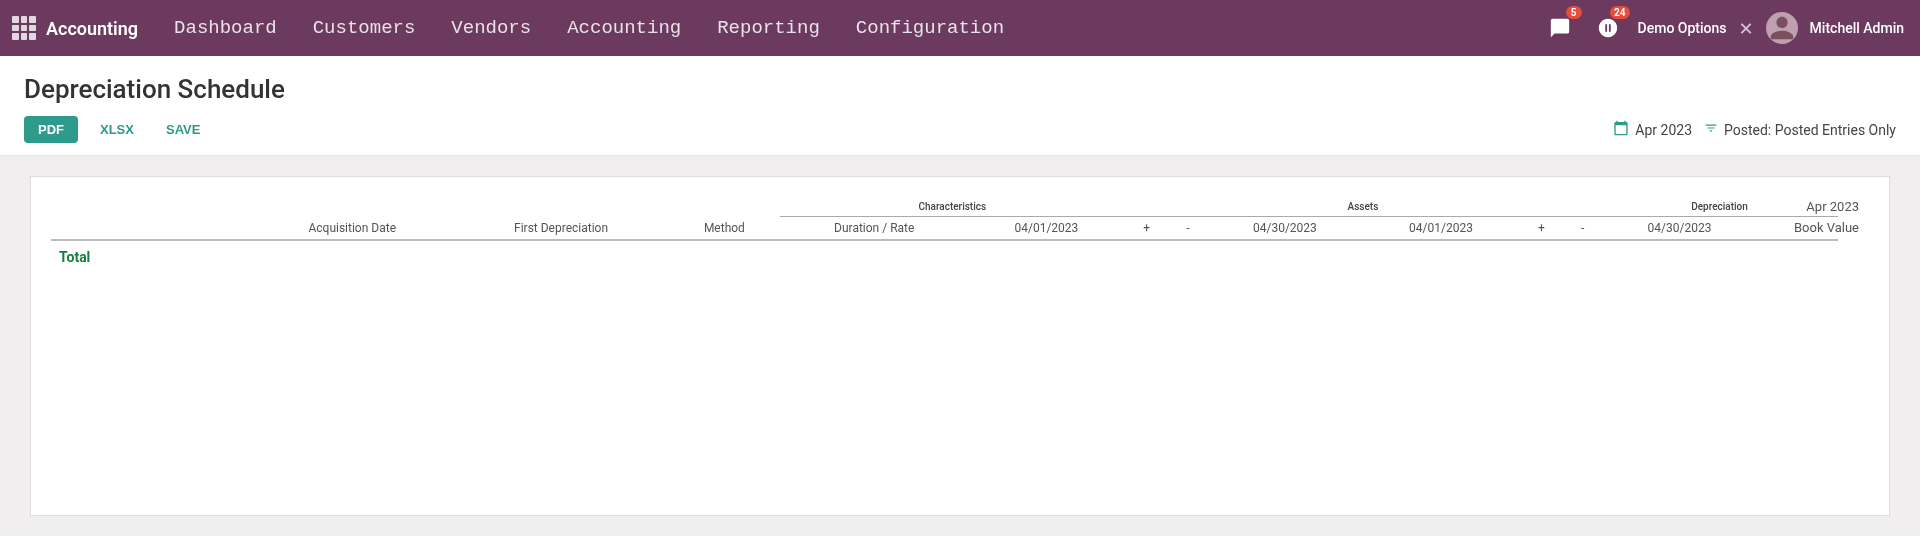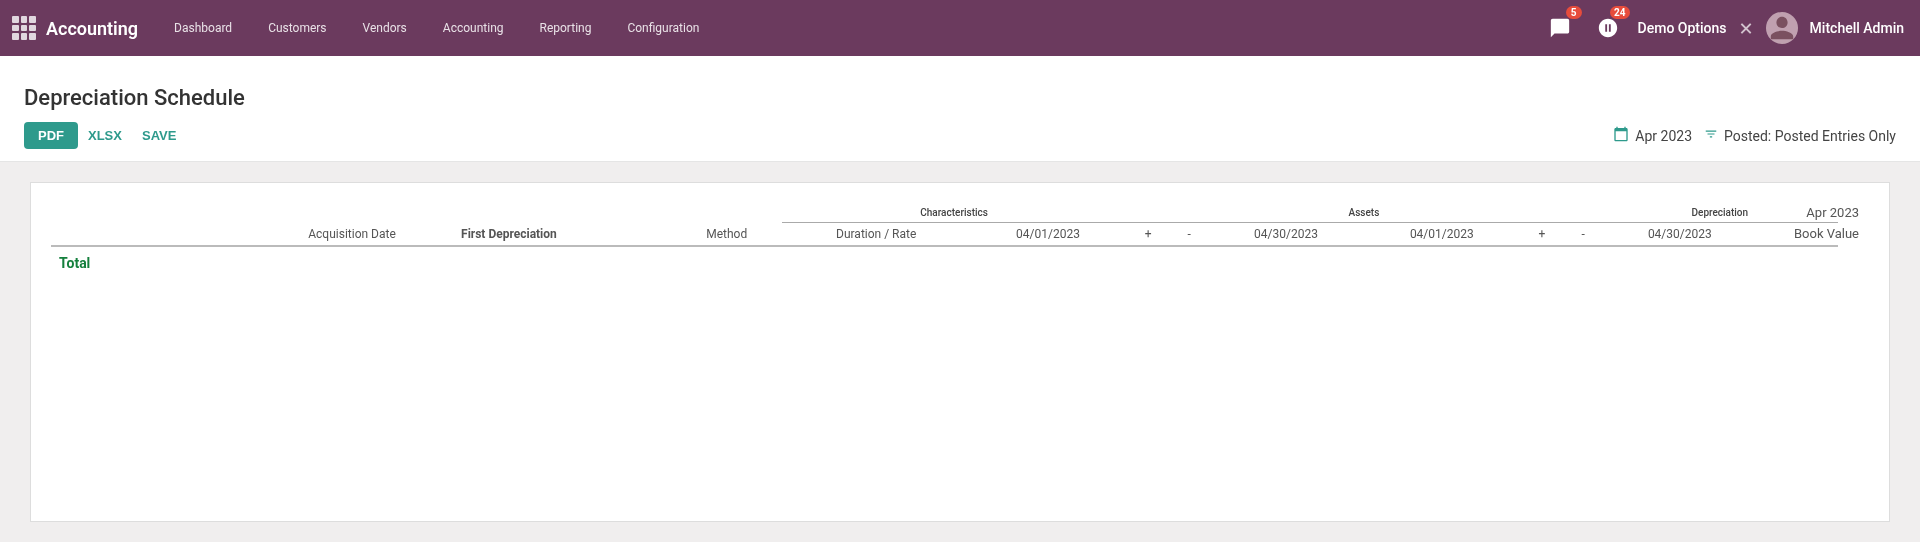--- a/index.html
+++ b/index.html
@@ -57,25 +57,26 @@
     .nav-links {
       display: flex;
       align-items: center;
       gap: 4px;
       flex: 1;
     }
 
     .nav-link {
       color: rgba(255,255,255,0.85);
       text-decoration: none;
-      font-size: 12px;
+      font-size: 19px;
       padding: 8px 16px;
       border-radius: 4px;
       cursor: pointer;
       white-space: nowrap;
+      font-family: Liberation Mono, monospace;
     }
 
     .nav-right {
       display: flex;
       align-items: center;
       gap: 12px;
       margin-right: 16px;
     }
 
     .nav-icon-btn {
@@ -141,31 +142,30 @@
     }
 
     
     .page-header {
       padding: 18px 24px 12px 24px;
       background: white;
       border-bottom: 1px solid #e5e5e5;
     }
 
     .page-title {
-      font-size: 22px;
+      font-size: 26px;
       font-weight: 500;
       color: #333;
       margin-bottom: 12px;
-      margin-top: 11px;
     }
 
     .toolbar {
       display: flex;
       align-items: center;
-      gap: 0;
+      gap: 12px;
     }
 
     .btn-pdf {
       background: #2e9a8c;
       color: white;
       border: none;
       padding: 6px 14px;
       border-radius: 4px;
       font-size: 13px;
       font-weight: 600;
@@ -409,21 +409,21 @@
             <th colspan="1"></th>
             <th colspan="2" class="section-label header-section-characteristics" style="text-align:center; border-bottom: 1px solid #aaa;">Characteristics</th>
             <th colspan="6" class="section-label header-section-assets" style="text-align:center; border-bottom: 1px solid #aaa;">Assets</th>
             <th colspan="4" class="section-label header-section-depreciation" style="text-align:center; border-bottom: 1px solid #aaa;">Depreciation</th>
             <th colspan="1"></th>
           </tr>
 
           <tr class="header-detail-row">
             <th style="text-align:left; width:200px;"></th>
             <th style="text-align:center; white-space:nowrap;">Acquisition Date</th>
-            <th style="text-align:left; white-space:nowrap;font-weight:bold;">First Depreciation</th>
+            <th style="text-align:center; white-space:nowrap;">First Depreciation</th>
             <th style="text-align:center;margin-top:29px;">Method</th>
             <th style="text-align:center; white-space:nowrap;">Duration / Rate</th>
             <th style="text-align:center; white-space:nowrap;">04/01/2023</th>
             <th style="text-align:center;">+</th>
             <th style="text-align:center;">-</th>
             <th style="text-align:center; white-space:nowrap;">04/30/2023</th>
             <th style="text-align:center; white-space:nowrap;">04/01/2023</th>
             <th style="text-align:center;">+</th>
             <th style="text-align:center;">-</th>
             <th style="text-align:center; white-space:nowrap;">04/30/2023</th>

